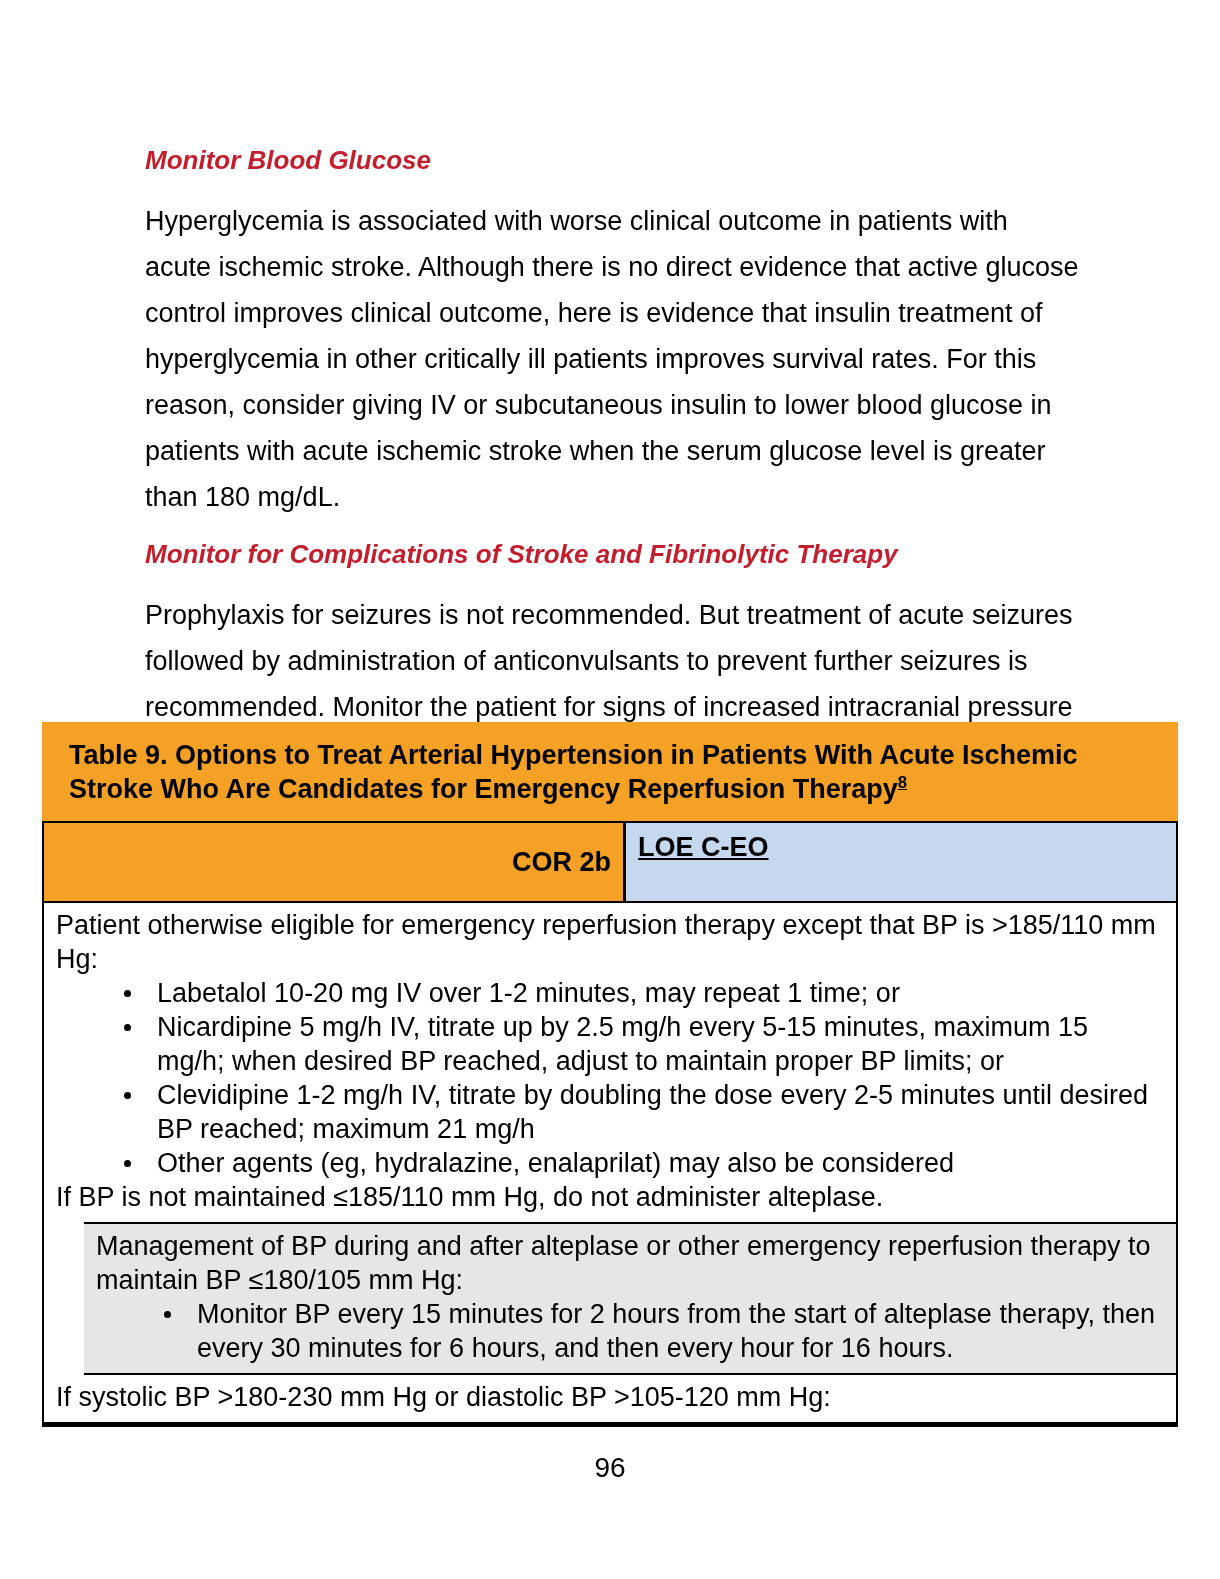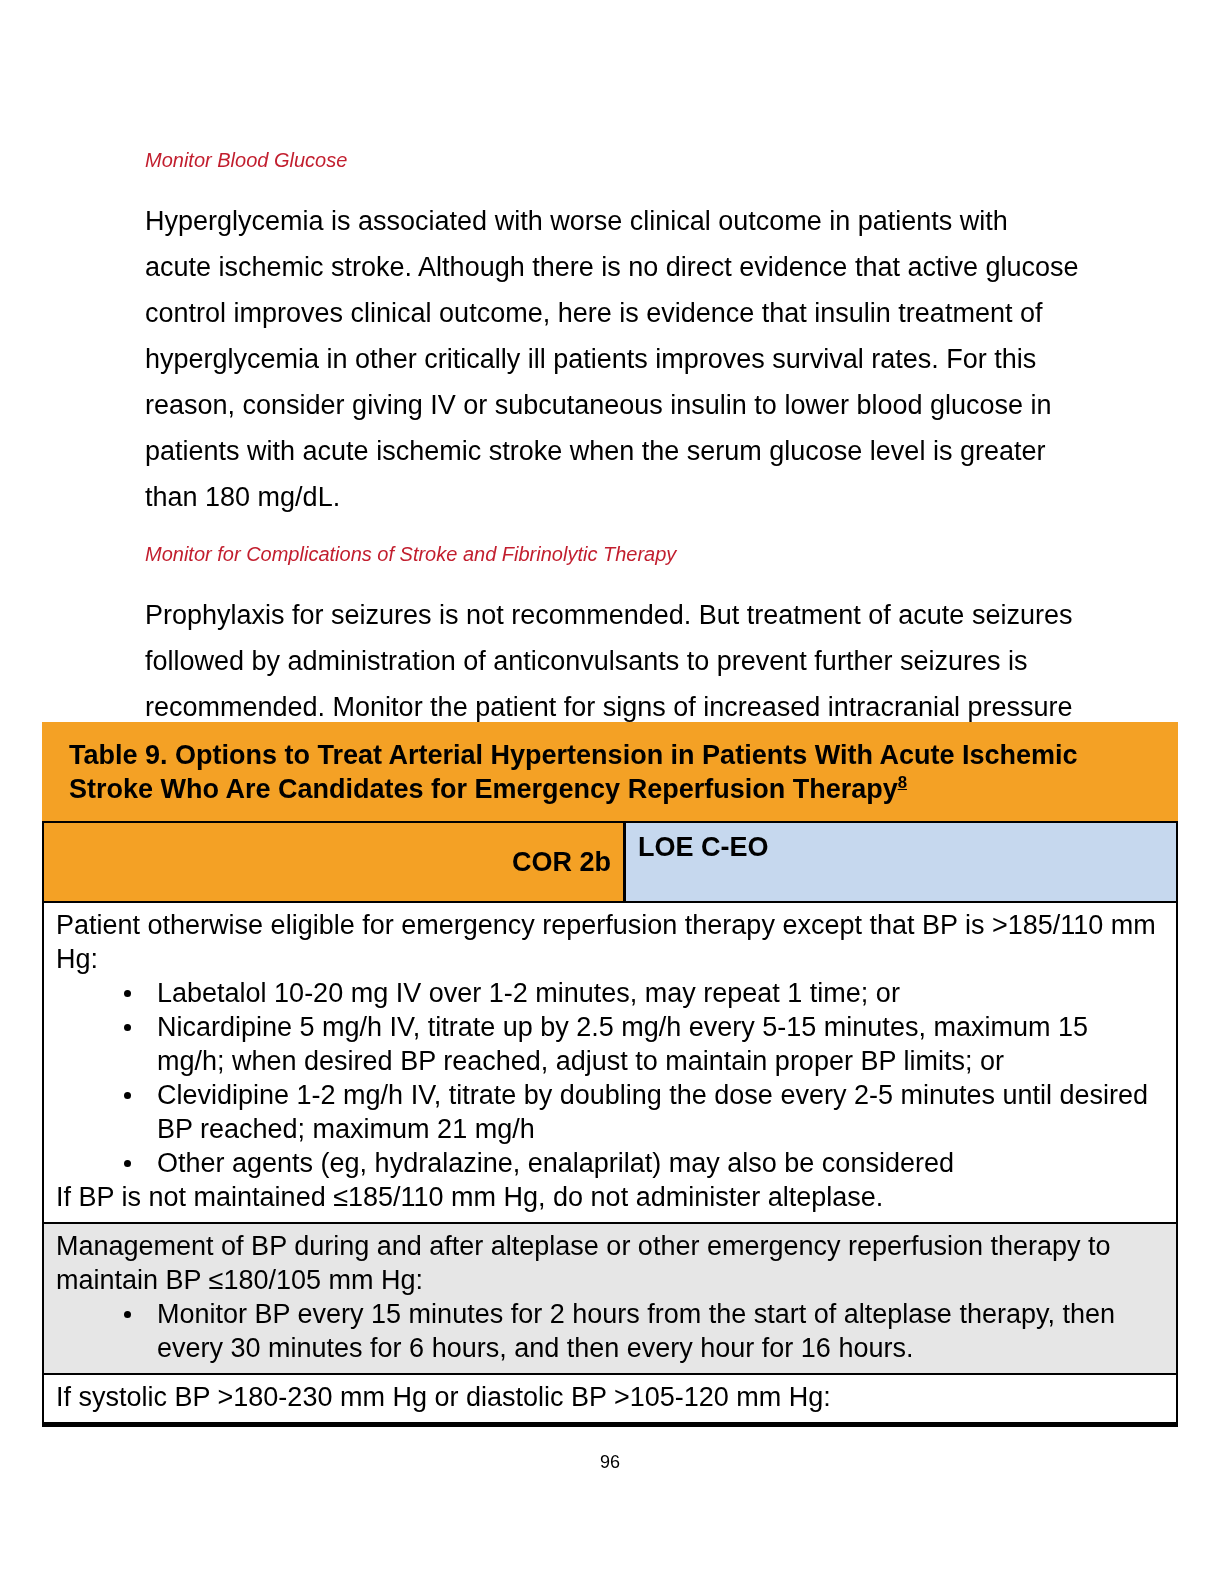--- a/index.html
+++ b/index.html
@@ -15,23 +15,23 @@
     width: 1220px; height: 1579px;
     background: #fff;
     overflow: hidden;
   }
   .content {
     position: absolute;
     left: 145px; top: 143px;
     width: 935px;
   }
   .section-heading {
-    font-size: 20px;
+    font-size: 26px;
     line-height: 34px;
-    font-weight: normal;
+    font-weight: bold;
     font-style: italic;
     color: var(--heading-red, #C21E2E);
     margin: 0 0 21px 0;
   }
   .body-text {
     font-size: 27px;
     line-height: 46px;
     margin: 0 0 17px 0;
   }
   
@@ -65,29 +65,31 @@
     width: 582px;
     background: var(--table-orange, #F4A125);
     border-right: 3px solid #000;
     padding: 22px 12px;
     text-align: right;
   }
   .t-cell-loe {
     flex: 1;
     background: var(--loe-blue, #C6D8EE);
     padding: 7px 12px;
+    text-decoration: underline;
   }
   .t-row {
     padding: 5px 20px 8px 12px;
     background: #fff;
   }
   .t-row.gray {
     background: var(--row-gray, #E6E6E6);
     border-top: 2px solid #000;
     border-bottom: 2px solid #000;
+    margin-left: 40px;
   }
   .t-row ul {
     margin: 0;
     padding: 0 0 0 101px;
     list-style: none;
   }
   .t-row li {
     position: relative;
   }
   .t-row li::before {
@@ -97,21 +99,21 @@
     width: 7px; height: 7px;
     border-radius: 50%;
     background: #000;
   }
   .t-footer-line { margin: 0; }
   .page-number {
     position: absolute;
     left: 0; top: 1452px;
     width: 100%;
     text-align: center;
-    font-size: 18px;
+    font-size: 28px;
   }
 </style>
 </head>
 <body>
 
 <div class="page">
 
   <div class="content">
     <h2 class="section-heading">Monitor Blood Glucose</h2>
     <p class="body-text">Hyperglycemia is associated with worse clinical outcome in patients with acute ischemic stroke. Although there is no direct evidence that active glucose control improves clinical outcome, here is evidence that insulin treatment of hyperglycemia in other critically ill patients improves survival rates. For this reason, consider giving IV or subcutaneous insulin to lower blood glucose in patients with acute ischemic stroke when the serum glucose level is greater than 180 mg/dL.</p>

